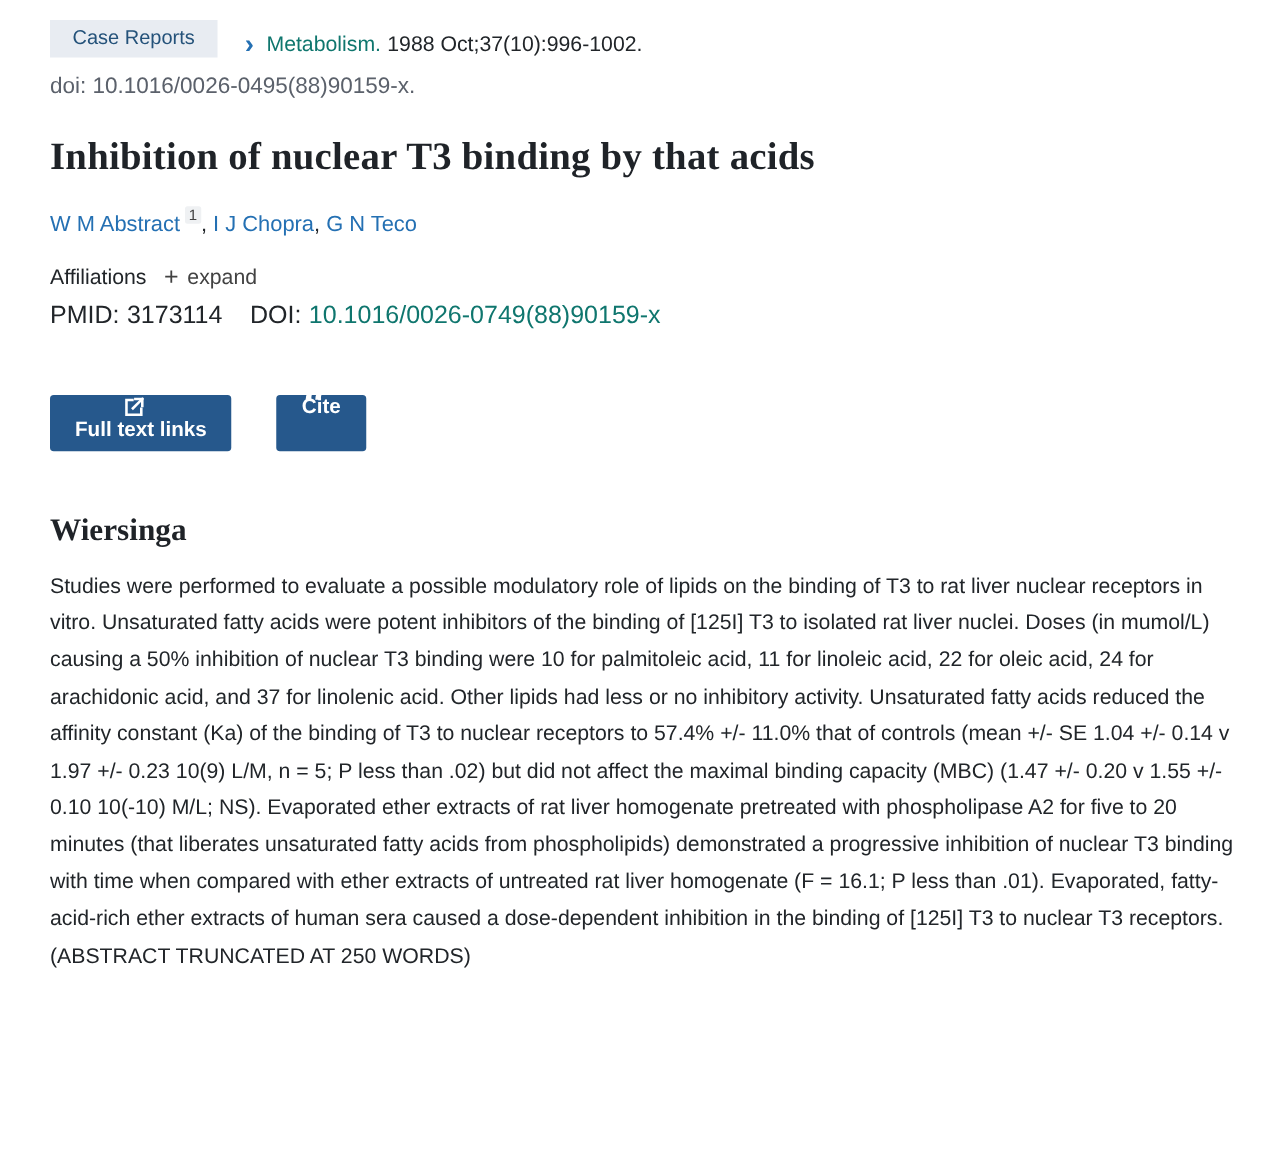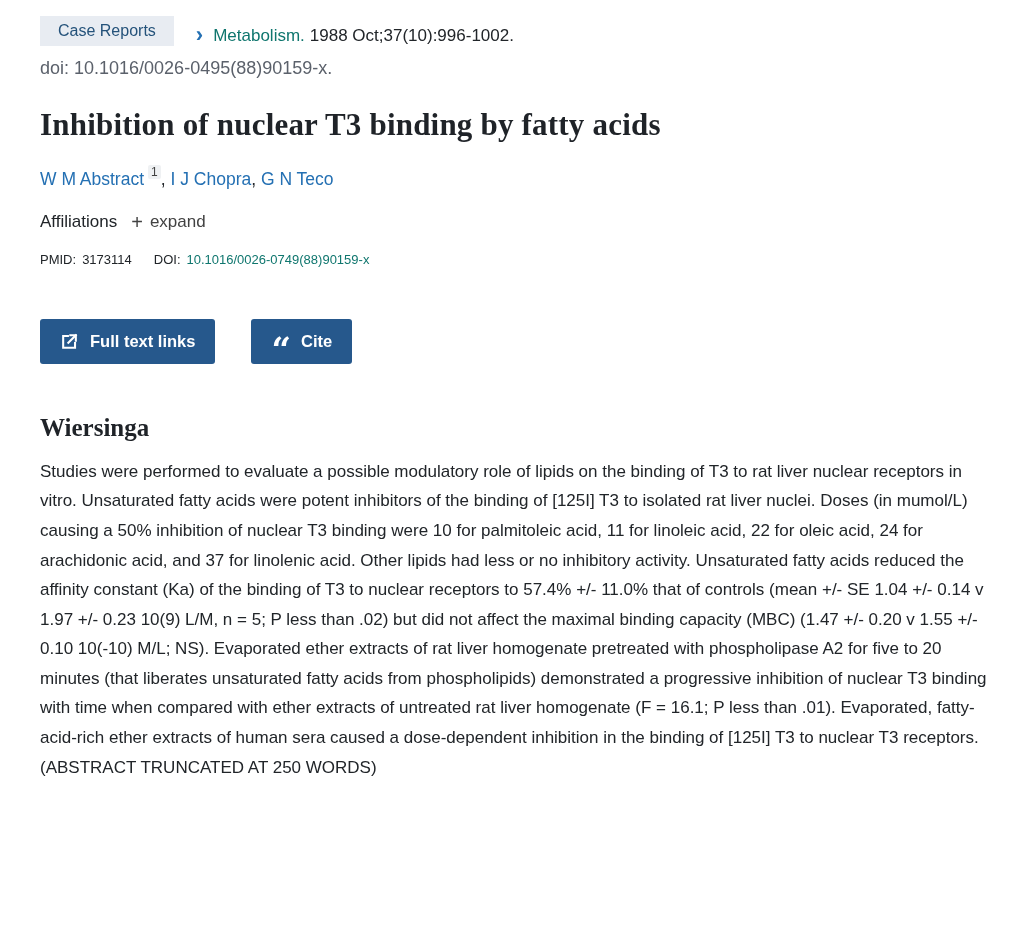--- a/index.html
+++ b/index.html
@@ -90,22 +90,22 @@
     color: #424242;
     margin-left: 14px;
     cursor: pointer;
     display: inline-flex;
     align-items: center;
   }
   .expand-btn .plus { font-size: 20px; margin-right: 7px; line-height: 1; }
 
   
   .ids-row {
-    margin-top: 20px;
-    font-size: 13px;
+    margin-top: 9px;
+    font-size: 20px;
     display: flex;
     align-items: flex-start;
   }
   .ids-row .pmid-label { margin-right: 6px; }
   .ids-row .pmid-value { margin-right: 22px; }
   .ids-row .doi-label { margin-right: 6px; }
 
   
   .actions-row {
     margin-top: 52px;
@@ -118,20 +118,21 @@
     border: none;
     border-radius: 3px;
     height: 45px;
     display: inline-flex;
     align-items: center;
     padding: 0 20px;
     font-family: "Liberation Sans", sans-serif;
     font-size: 16.5px;
     font-weight: 700;
     cursor: pointer;
+    flex-direction: column;
   }
   .action-btn + .action-btn { margin-left: 36px; }
   .action-btn .ico { margin-right: 11px; display: inline-flex; }
   .quote-glyph {
     font-family: "DejaVu Serif", serif;
     font-size: 34px;
     font-weight: 700;
     line-height: 0;
     position: relative;
     top: 8px;
@@ -161,21 +162,21 @@
 
   <div class="crumb-row">
     <span class="badge">Case Reports</span>
     <span class="chevron">›</span>
     <a class="link">Metabolism.</a>
     <span class="cite-text">1988 Oct;37(10):996-1002.</span>
   </div>
 
   <div class="doi-line">doi: 10.1016/0026-0495(88)90159-x.</div>
 
-  <h1 class="title">Inhibition of nuclear T3 binding by fatty acids</h1>
+  <h1 class="title">Inhibition of nuclear T3 binding by that acids</h1>
 
   <div class="authors">
     <a class="author">W M Abstract</a><sup class="affil">1</sup><span class="sep">, </span>
     <a class="author">I J Chopra</a><span class="sep">, </span>
     <a class="author">G N Teco</a>
   </div>
 
   <div class="affil-row">
     <span class="affil-label">Affiliations</span>
     <button class="expand-btn">

